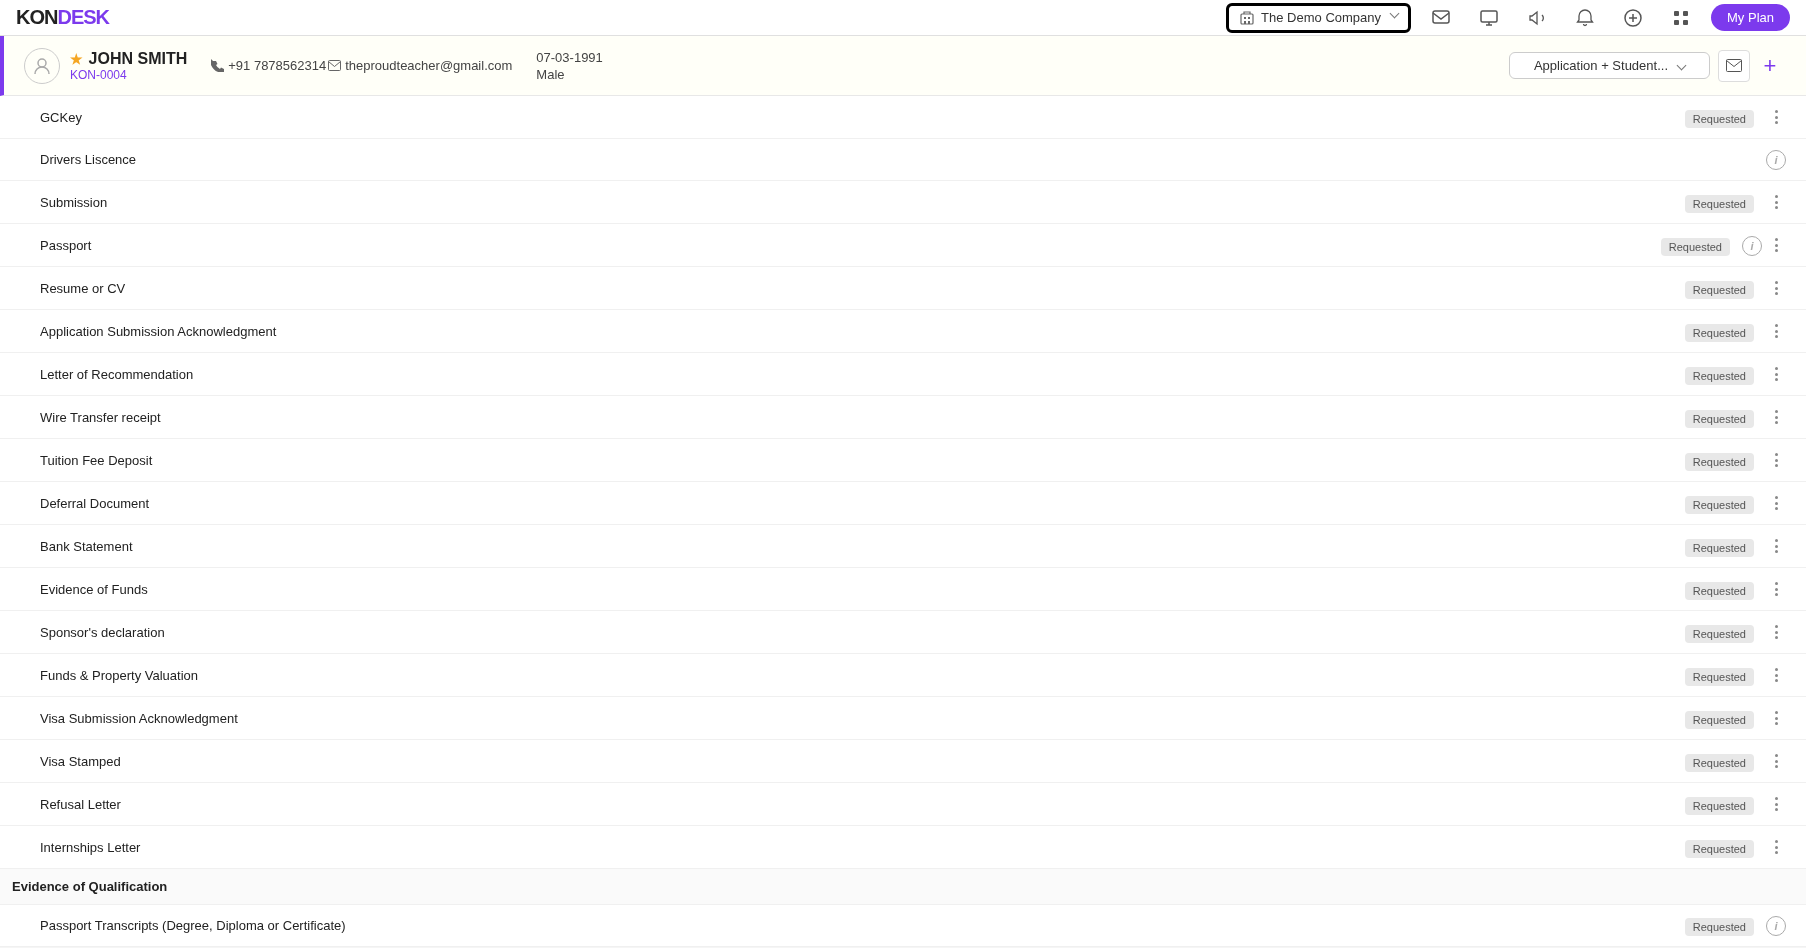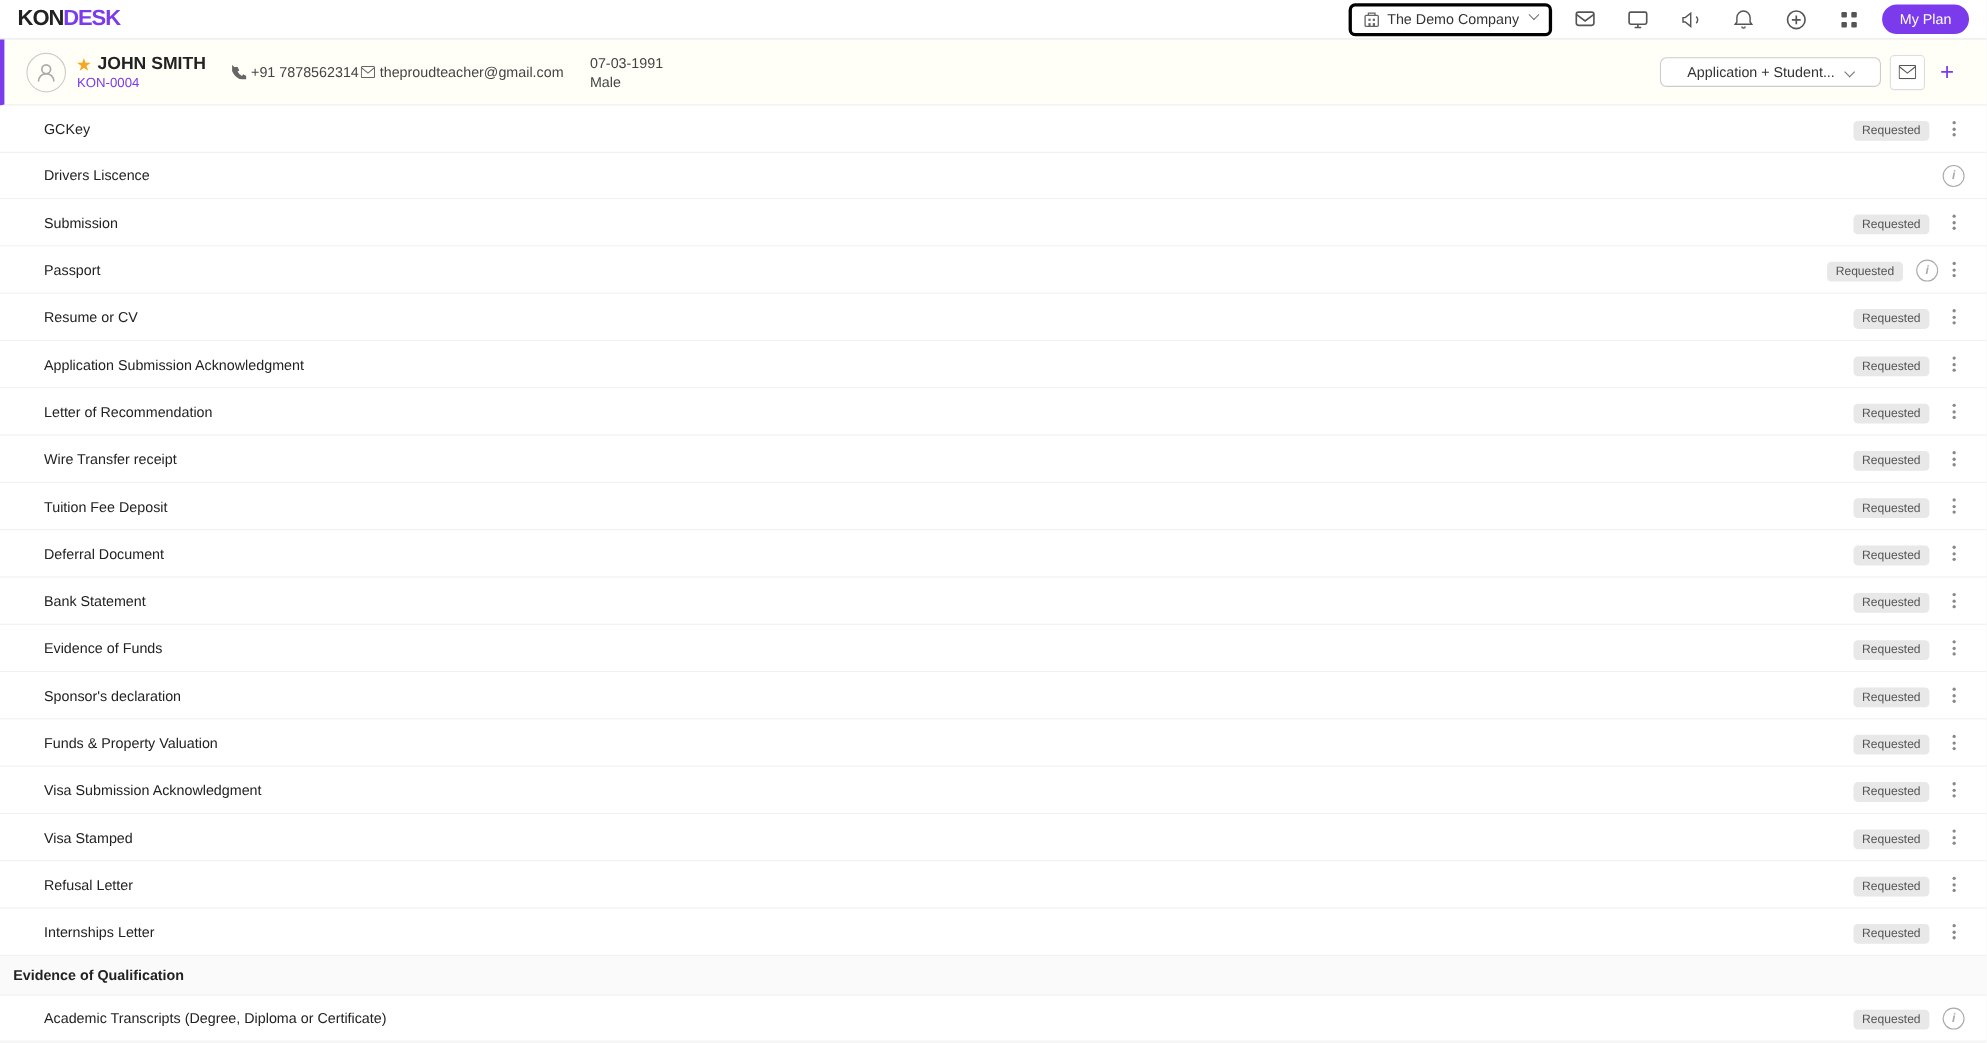--- a/index.html
+++ b/index.html
@@ -543,19 +543,19 @@
           <span></span>
           <span></span>
           <span></span>
         </div>
       </div>
     </div>
     <div class="doc-item section-header">
       <span class="doc-name">Evidence of Qualification</span>
     </div>
     <div class="doc-item">
-      <span class="doc-name">Academic Transcripts (Degree, Diploma or Certificate)</span>
+      <span class="doc-name">Passport Transcripts (Degree, Diploma or Certificate)</span>
       <div class="doc-actions">
         <span class="status-badge">Requested</span>
         <div class="info-icon">i</div>
       </div>
     </div>
   </div>
 
 </body></html>

